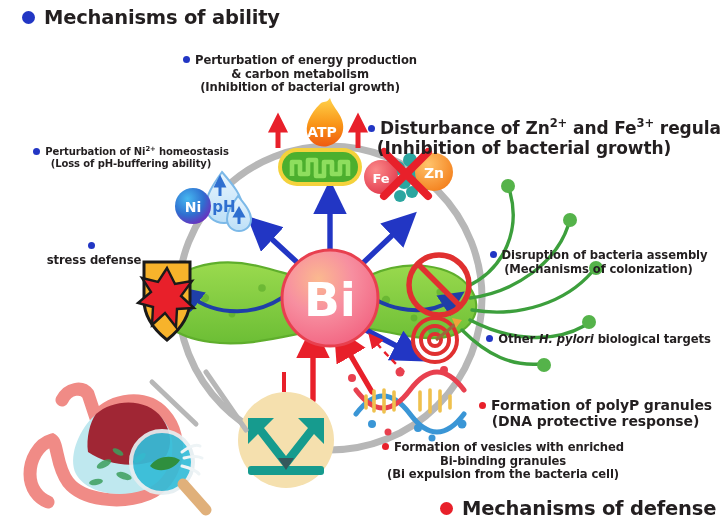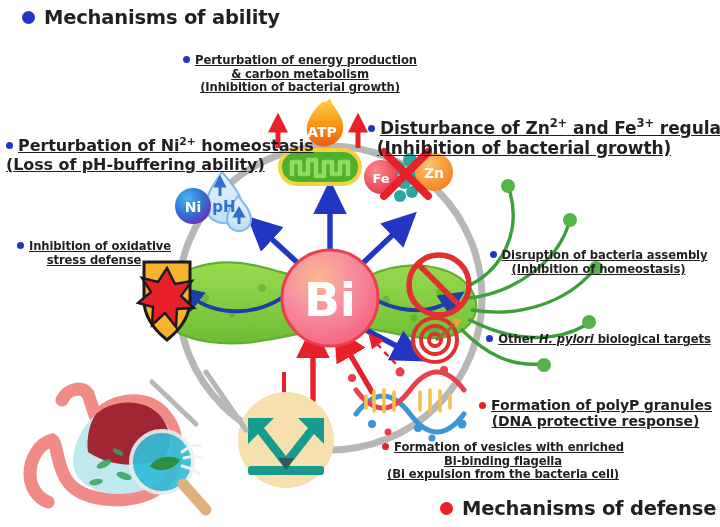--- a/index.html
+++ b/index.html
@@ -3,21 +3,21 @@
 <meta charset="utf-8">
 <style>
   html,body{margin:0;padding:0;background:#ffffff;}
   body{width:720px;height:527px;position:relative;overflow:hidden;
        font-family:"DejaVu Sans","Liberation Sans",sans-serif;}
 
   .fig{position:absolute;left:0;top:0;width:720px;height:527px;}
 
   
   .lbl{position:absolute;font-weight:bold;color:#231f20;line-height:1.17;
-       letter-spacing:-.1px;text-decoration:underline;}
+       letter-spacing:-.1px;}
   .lbl .ln{display:block;white-space:nowrap;}
   .lbl.ctr .ln{text-align:center;}
 
   .bullet{display:inline-block;width:7px;height:7px;border-radius:50%;
           vertical-align:middle;margin-right:5px;margin-bottom:2px;}
   .bullet.blue{background:#2236c4;}
   .bullet.red{background:#e8202a;}
 
   .legend{position:absolute;font-weight:bold;color:#231f20;font-size:19.5px;
           white-space:nowrap;letter-spacing:-.2px;}
@@ -28,21 +28,21 @@
 
   .sup{font-size:.68em;vertical-align:super;line-height:0;}
   .ital{font-style:italic;}
 
   
   #t-title     {left:22px;  top:6px;}
   #t-defense   {left:440px; top:497px;}
 
   #t-energy    {left:170px; top:54px;  width:260px; font-size:11.6px;}
   #t-zinc      {left:368px; top:119px; width:312px; font-size:17px;}
-  #t-nickel    {left:6px;   top:137px; width:250px; font-size:16px;}
+  #t-nickel    {left:6px;   top:146px; width:250px; font-size:10px;}
   #t-oxid      {left:4px;   top:240px; width:180px; font-size:11.6px;}
   #t-flag      {left:481px; top:249px; width:235px; font-size:11.6px;}
   #t-other     {left:481px; top:333px; width:235px; font-size:11.6px;}
   #t-polyp     {left:473px; top:397px; width:245px; font-size:14px;}
   #t-vesicle   {left:363px; top:434px; width:280px; font-size:11.6px;margin-top:7px;}
 </style>
 </head>
 <body>
 
 <svg class="fig" viewBox="0 0 720 527">
@@ -314,37 +314,37 @@
 </div>
 
 <div class="lbl ctr" id="t-nickel">
   <span class="ln"><span class="bullet blue"></span>Perturbation
     of Ni<span class="sup">2+</span>
     homeostasis</span>
   <span class="ln">(Loss of pH-buffering ability)</span>
 </div>
 
 <div class="lbl ctr" id="t-oxid">
-  <span class="ln"><span class="bullet blue"></span><span>Inhibition of oxidative</span></span>
+  <span class="ln"><span class="bullet blue"></span></span>
   <span class="ln">stress defense</span>
 </div>
 
 <div class="lbl ctr" id="t-flag">
   <span class="ln"><span class="bullet blue"></span><span>Disruption of bacteria assembly</span></span>
-  <span class="ln">(Inhibition of homeostasis)</span>
+  <span class="ln">(Mechanisms of colonization)</span>
 </div>
 
 <div class="lbl ctr" id="t-other">
   <span class="ln"><span class="bullet blue"></span>Other
     <span class="ital">H. pylori</span>
     biological targets</span>
 </div>
 
 <div class="lbl ctr" id="t-polyp">
   <span class="ln"><span class="bullet red"></span><span>Formation of polyP granules</span></span>
   <span class="ln">(DNA protective response)</span>
 </div>
 
 <div class="lbl ctr" id="t-vesicle">
   <span class="ln"><span class="bullet red"></span><span>Formation of vesicles with enriched</span></span>
-  <span class="ln">Bi-binding flagella</span>
+  <span class="ln">Bi-binding granules</span>
   <span class="ln">(Bi expulsion from the bacteria cell)</span>
 </div>
 
 </body></html>

